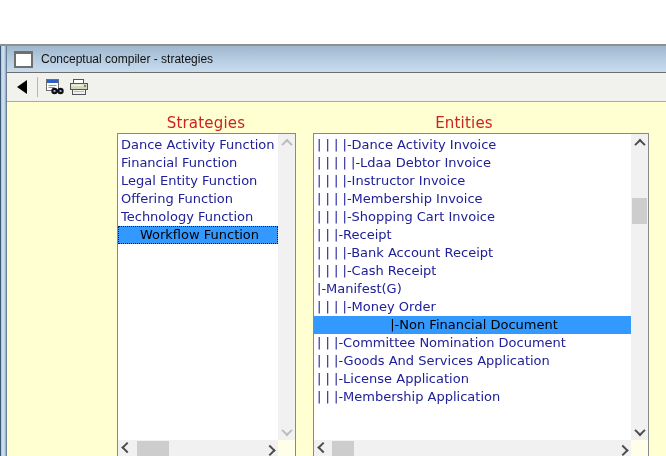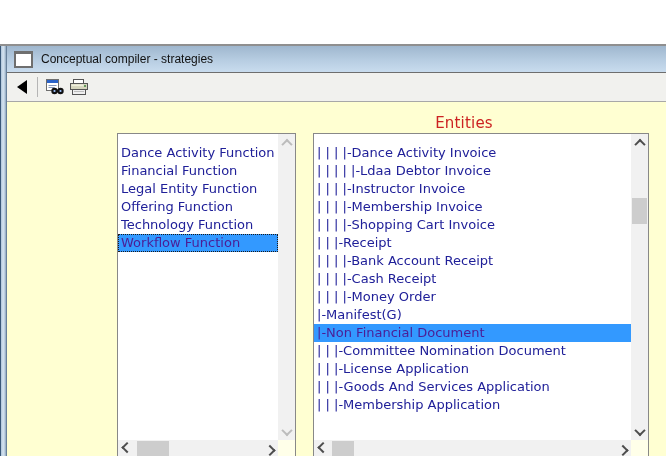--- a/index.html
+++ b/index.html
@@ -31,24 +31,24 @@
   .client{position:absolute;left:7px;top:58px;width:659px;height:398px;background:#ffffd2;}
 
   .panel-label{position:absolute;top:12px;font-size:15px;color:#cc2222;text-align:center;letter-spacing:.2px;}
   .lbl-strat{left:110px;width:178px;}
   .lbl-ent{left:289px;width:336px;}
 
   .listbox{position:absolute;top:31px;background:#fff;border:1px solid #888;box-sizing:border-box;}
   .lb-strat{left:110px;width:179px;height:325px;}
   .lb-ent{left:306px;width:336px;height:325px;}
 
-  .rows{position:absolute;left:0;top:0;right:17px;bottom:17px;overflow:hidden;padding-top:10px;}
+  .rows{position:absolute;left:0;top:0;right:17px;bottom:17px;overflow:hidden;padding-top:2px;}
   .row{height:18px;line-height:18px;font-size:13px;color:var(--list-text,#202099);
     white-space:nowrap;padding-left:3px;}
-  .row.selected{background:var(--sel,#3399ff);color:#4c1d95;}
+  .row.selected{background:var(--sel,#3399ff);color:#000000;text-align:center;}
   .focused .row.selected{outline:1px dotted #1a1a1a;outline-offset:-1px;}
 
   
   .vsb{position:absolute;top:0;right:0;width:17px;bottom:17px;background:#f1f1f1;}
   .hsb{position:absolute;left:0;right:17px;bottom:0;height:17px;background:#f1f1f1;display:flex;align-items:center;}
   .sb-corner{position:absolute;right:0;bottom:0;width:17px;height:17px;background:#ffffe9;}
   .sb-btn{width:17px;height:17px;display:flex;align-items:center;justify-content:center;flex:0 0 17px;}
   .vsb .sb-btn{position:absolute;left:0;}
   .vsb .sb-up{top:0;} .vsb .sb-down{bottom:0;}
   .hsb .sb-right{margin-left:auto;}
@@ -98,20 +98,21 @@
         <rect x="2.5" y="5.5" width="12" height="1.6" fill="#efefdd"></rect>
         <circle cx="16" cy="7" r="0.9" fill="#2c7a2c"></circle>
         <rect x="3.5" y="10.5" width="13" height="5" fill="#efefef" stroke="#555"></rect>
         <rect x="5" y="12" width="10" height="1" fill="#bdbdbd"></rect>
       </svg>
     </span>
   </div>
 
   <div class="client">
 
+    <div class="panel-label lbl-strat">Strategies</div>
     <div class="panel-label lbl-ent">Entities</div>
 
     <div class="listbox lb-strat focused">
       <div class="rows">
           <div class="row">Dance Activity Function</div>
           <div class="row">Financial Function</div>
           <div class="row">Legal Entity Function</div>
           <div class="row">Offering Function</div>
           <div class="row">Technology Function</div>
           <div class="row selected">Workflow Function</div>
@@ -139,26 +140,26 @@
     <div class="listbox lb-ent">
       <div class="rows">
           <div class="row">| | | |-Dance Activity Invoice</div>
           <div class="row">| | | | |-Ldaa Debtor Invoice</div>
           <div class="row">| | | |-Instructor Invoice</div>
           <div class="row">| | | |-Membership Invoice</div>
           <div class="row">| | | |-Shopping Cart Invoice</div>
           <div class="row">| | |-Receipt</div>
           <div class="row">| | | |-Bank Account Receipt</div>
           <div class="row">| | | |-Cash Receipt</div>
+          <div class="row">|-Manifest(G)</div>
           <div class="row">| | | |-Money Order</div>
-          <div class="row">|-Manifest(G)</div>
           <div class="row selected">|-Non Financial Document</div>
           <div class="row">| | |-Committee Nomination Document</div>
+          <div class="row">| | |-Goods And Services Application</div>
           <div class="row">| | |-License Application</div>
-          <div class="row">| | |-Goods And Services Application</div>
           <div class="row">| | |-Membership Application</div>
         </div>
       <div class="vsb">
         <span class="sb-btn sb-up">
             <i class="chev up"></i>
           </span>
         <span class="vthumb" style="top:64px;height:26px;"></span>
         <span class="sb-btn sb-down">
             <i class="chev down"></i>
           </span>

